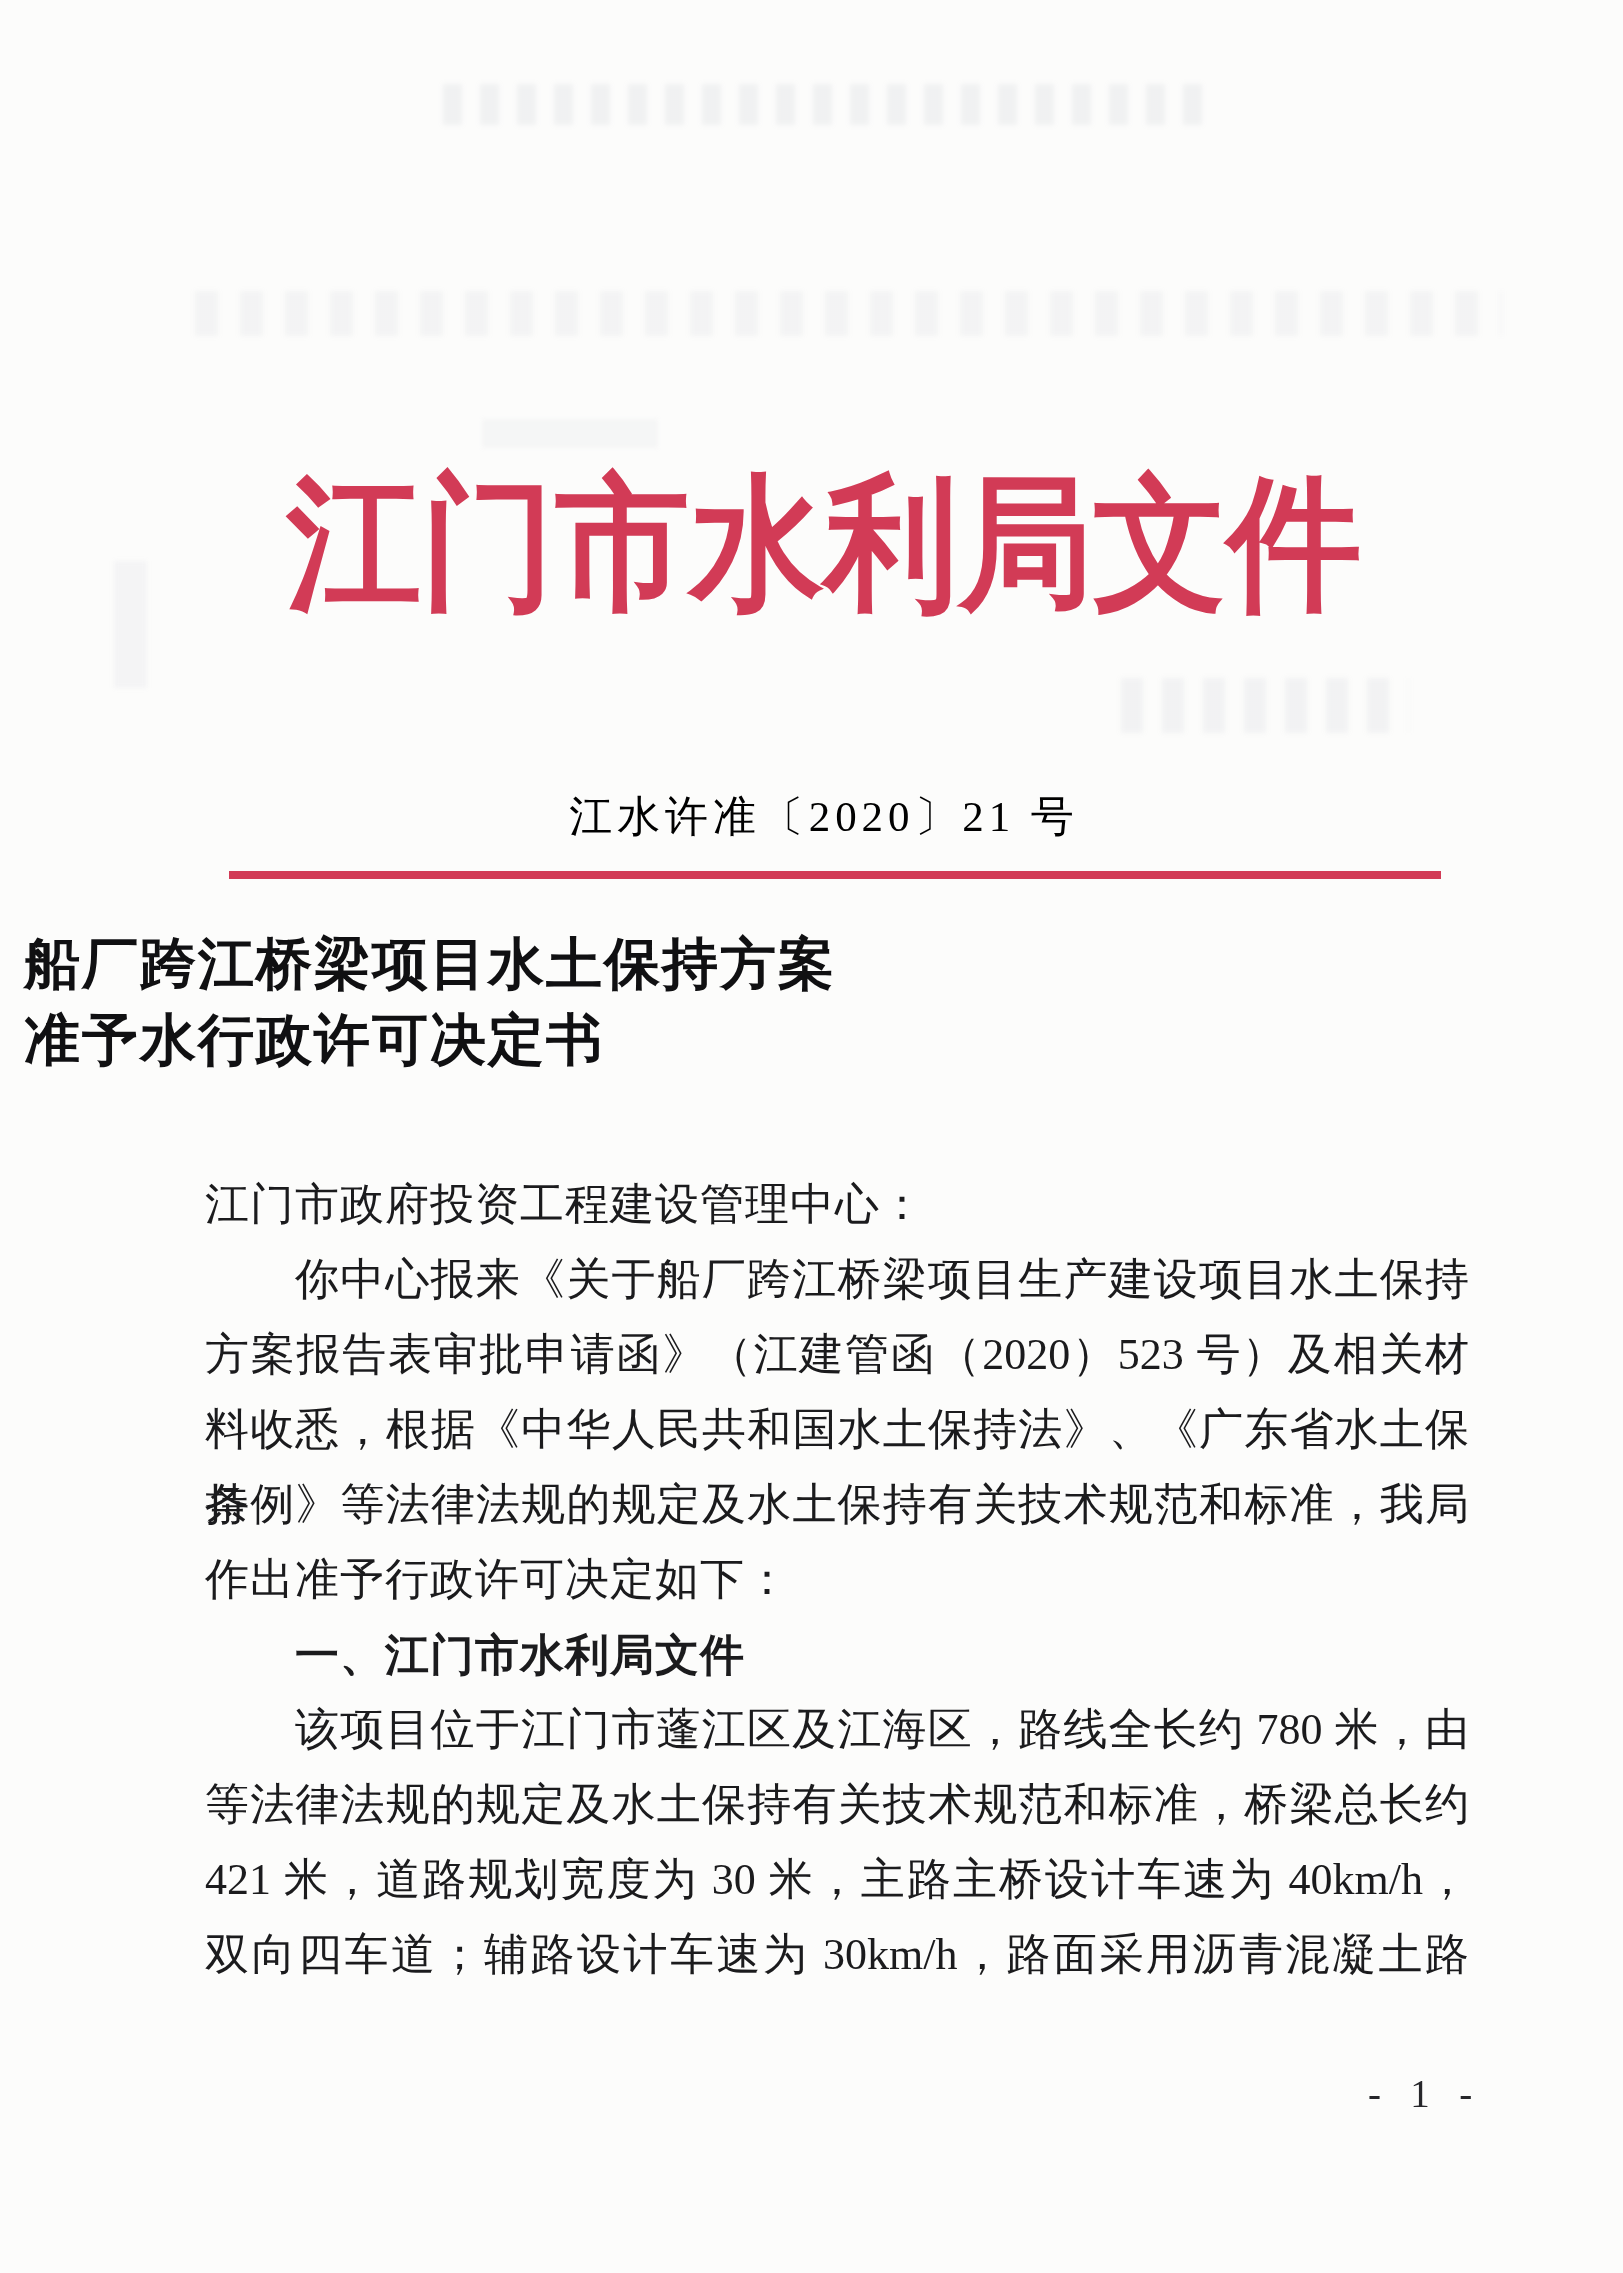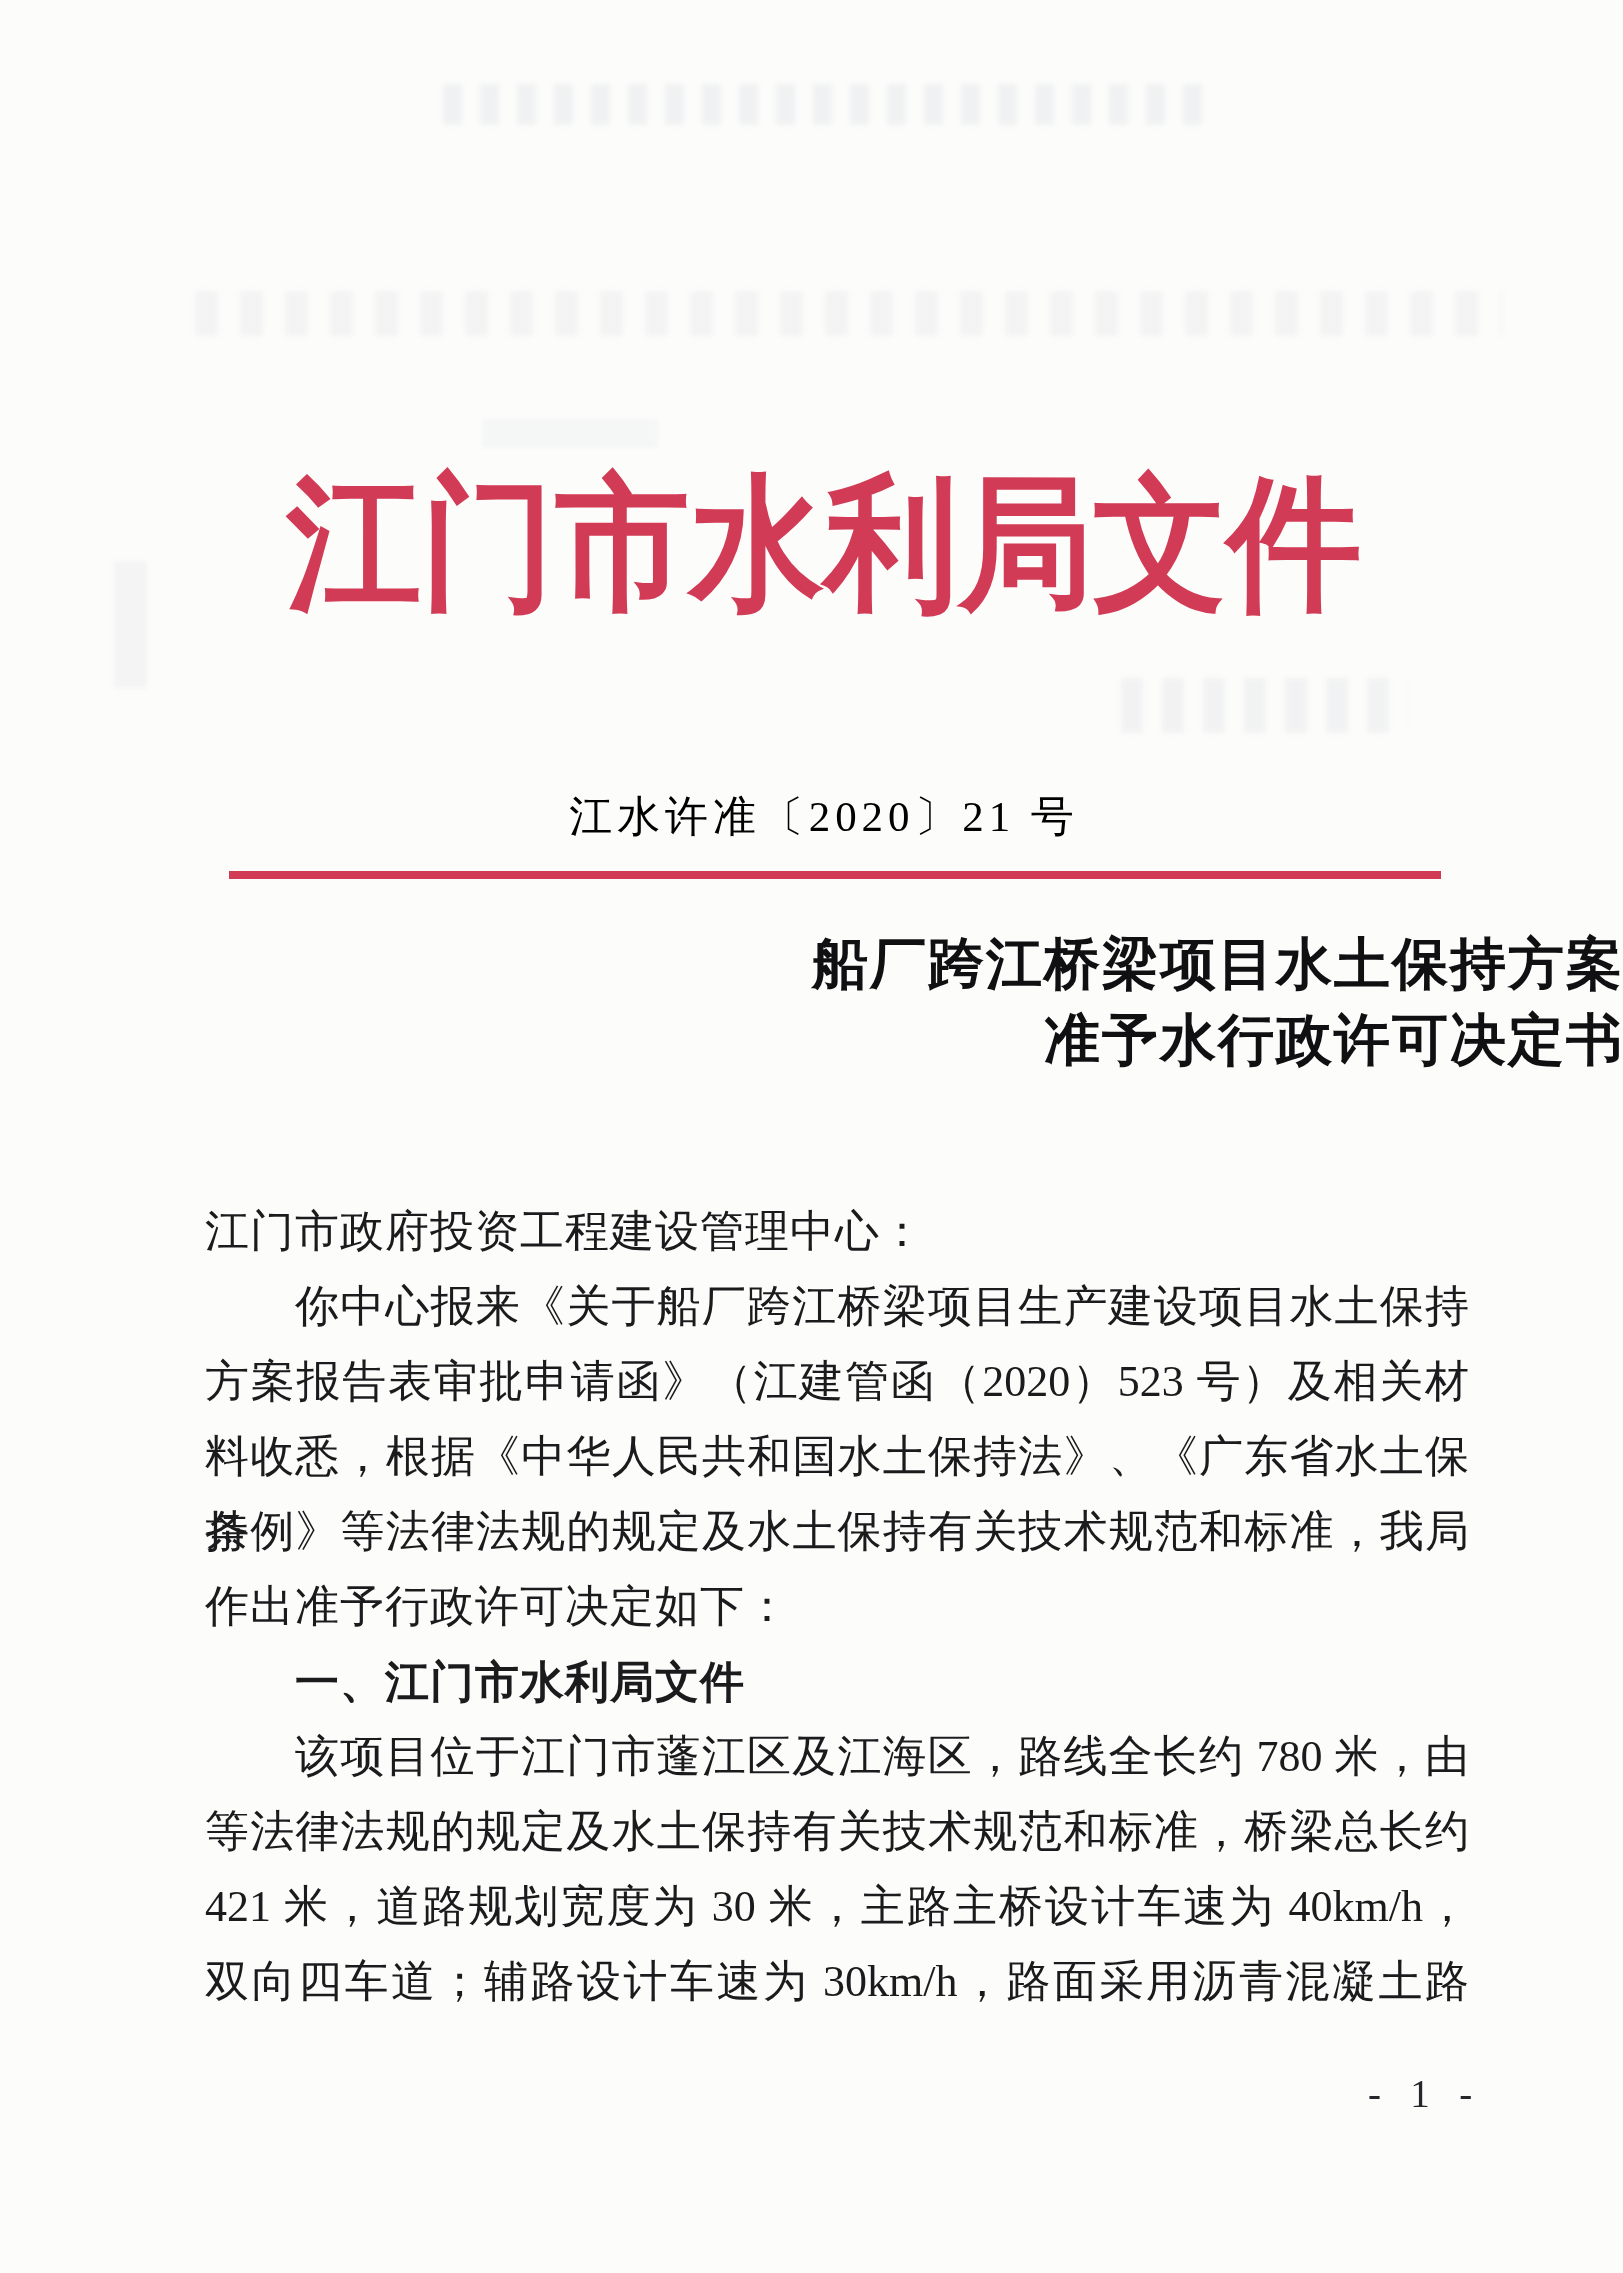--- a/index.html
+++ b/index.html
@@ -45,32 +45,32 @@
     position: absolute;
     top: 871px; left: 205px;
     width: 1212px; height: 7.8px;
     background: var(--accent);
   }
 
   
   .doc-title {
     position: absolute;
     top: 926px; left: 0; width: 100%;
-    text-align: right;
+    text-align: left;
     font-size: 56px;
     font-weight: 700;
     line-height: 76px;
     color: #101012;
     letter-spacing: 2px;
   }
 
   
   .body-text {
     position: absolute;
-    top: 1194px; left: 181px;
+    top: 1167px; left: 181px;
     width: 1264px;
     font-size: 44px;
     color: #1b1b1d;
   }
   .body-line {
     height: 75px;
     line-height: 75px;
     white-space: nowrap;
     letter-spacing: 1px;
   }

